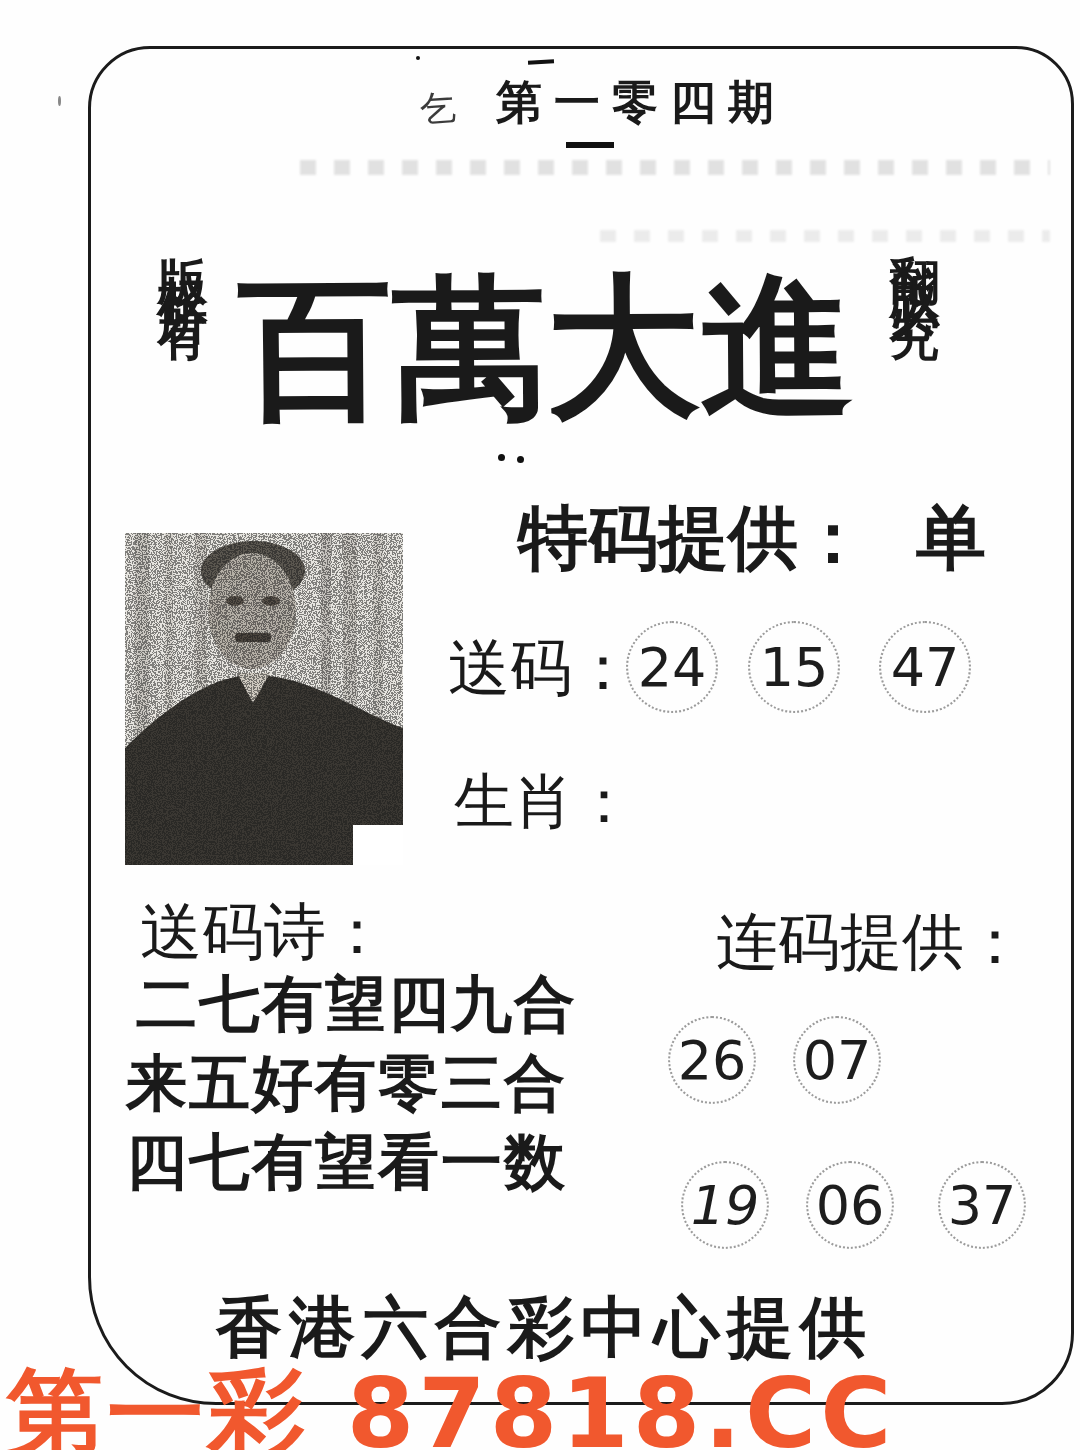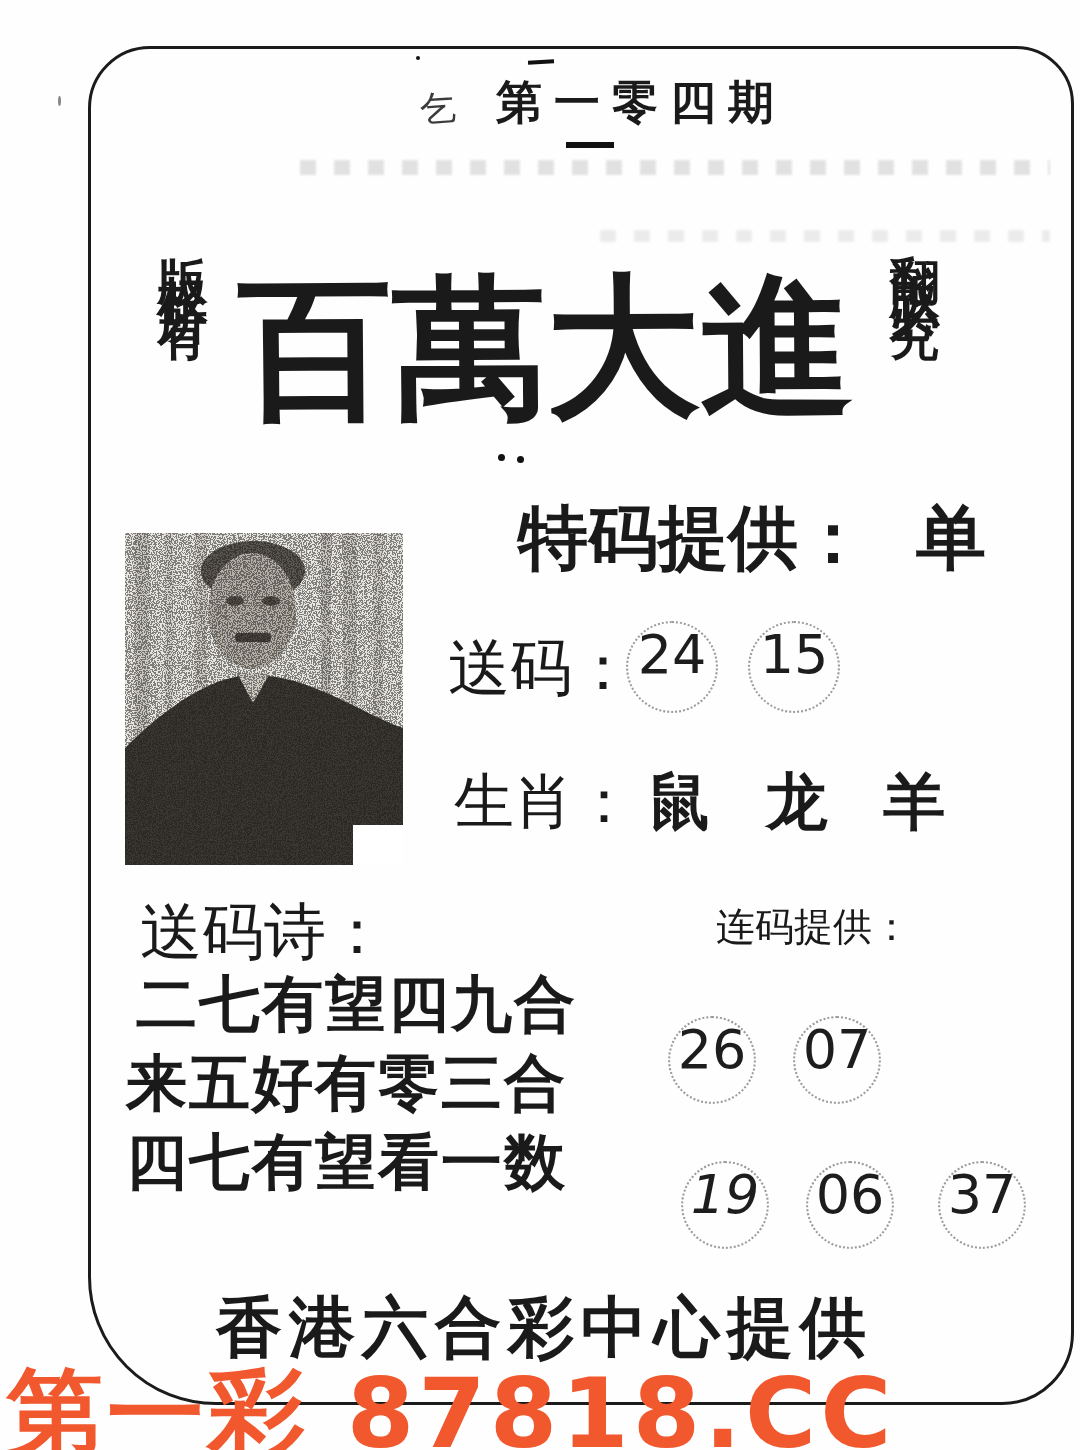--- a/index.html
+++ b/index.html
@@ -29,31 +29,31 @@
   
   .special-row{left:518px;top:492px;font-size:70px;font-weight:600;white-space:nowrap;}
   .special-value{margin-left:48px;}
 
   
   .label{font-weight:400;white-space:nowrap;}
   .free-label{left:448px;top:626px;font-size:62px;}
   .zodiac-label{left:454px;top:762px;font-size:60px;}
   .zodiac-values{left:648px;top:760px;font-size:62px;font-weight:600;word-spacing:34px;white-space:nowrap;}
   .poem-label{left:140px;top:890px;font-size:62px;}
-  .paired-label{left:716px;top:900px;font-size:39px;}
+  .paired-label{left:716px;top:900px;font-size:62px;}
   .footer-text{left:216px;top:1283px;font-size:66px;letter-spacing:7px;font-weight:600;white-space:nowrap;}
 
   
   .poem-lines{left:126px;top:964px;width:470px;font-size:61px;font-weight:600;}
   .poem-line{height:79px;line-height:79px;letter-spacing:2px;white-space:nowrap;}
   .poem-line:first-child{padding-left:10px;}
 
   
   .circle{border:2px dotted #9b9b9b;border-radius:50%;display:flex;
-          align-items:flex-start;justify-content:center;
+          align-items:center;justify-content:center;
           font-family:"DejaVu Sans","Liberation Sans",sans-serif;
           font-size:54px;color:#1d1d1d;}
   .c88{width:88px;height:88px;}
   .c84{width:84px;height:84px;}
 
   
   .dash{background:#111;}
   .dot{background:#111;border-radius:50%;}
   .band{background:repeating-linear-gradient(90deg,rgba(70,70,70,.28) 0 16px,rgba(255,255,255,0) 16px 34px);
         filter:blur(1px);}
@@ -128,23 +128,25 @@
     </svg>
   </div>
 
   <div class="abs label free-label">送码：</div>
   <div class="abs circle c88" style="left:626px;top:621px;">
     <span>24</span>
   </div>
   <div class="abs circle c88" style="left:748px;top:621px;">
     <span>15</span>
   </div>
+  <div class="abs circle c88" style="left:879px;top:621px;">
+    <span>47</span>
+  </div>
 
   <div class="abs label zodiac-label">生肖：</div>
-  <div class="abs zodiac-values">鼠 龙 羊</div>
 
   <div class="abs label poem-label">送码诗：</div>
   <div class="abs poem-lines">
     <div class="poem-line">二七有望四九合</div>
     <div class="poem-line">来五好有零三合</div>
     <div class="poem-line">四七有望看一数</div>
   </div>
 
   <div class="abs label paired-label">连码提供：</div>
   <div class="abs circle c84" style="left:668px;top:1016px;">

